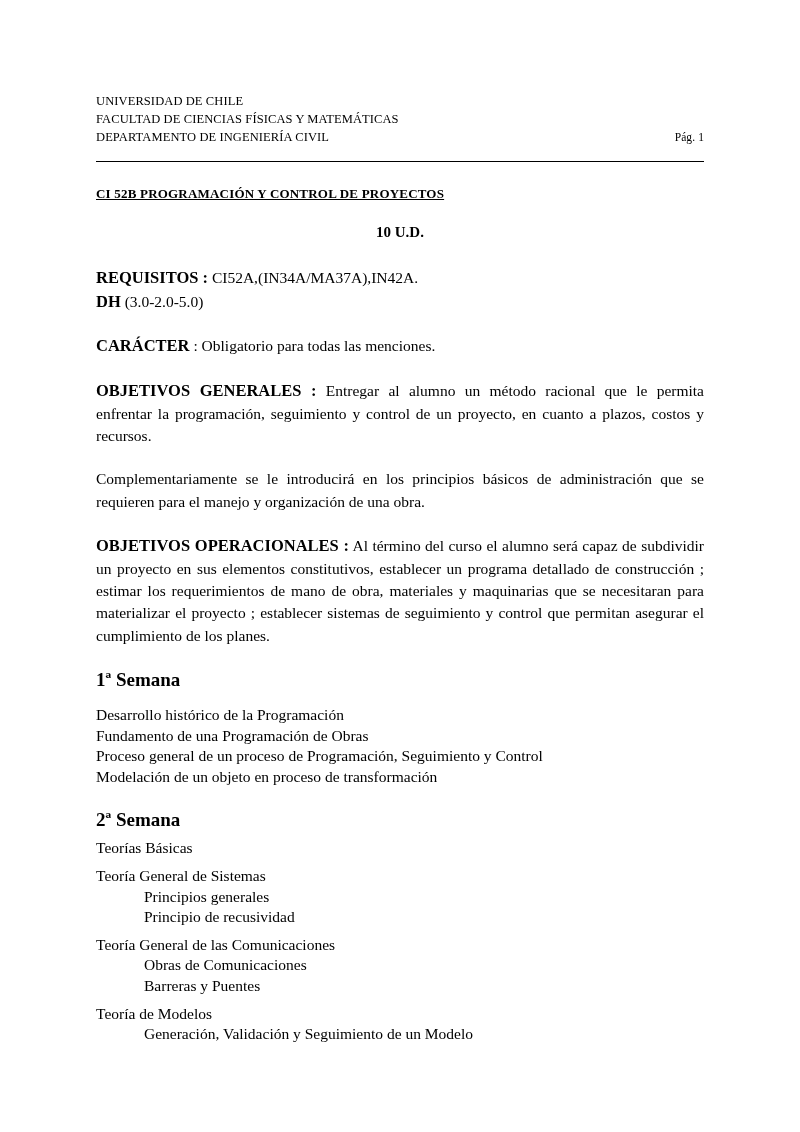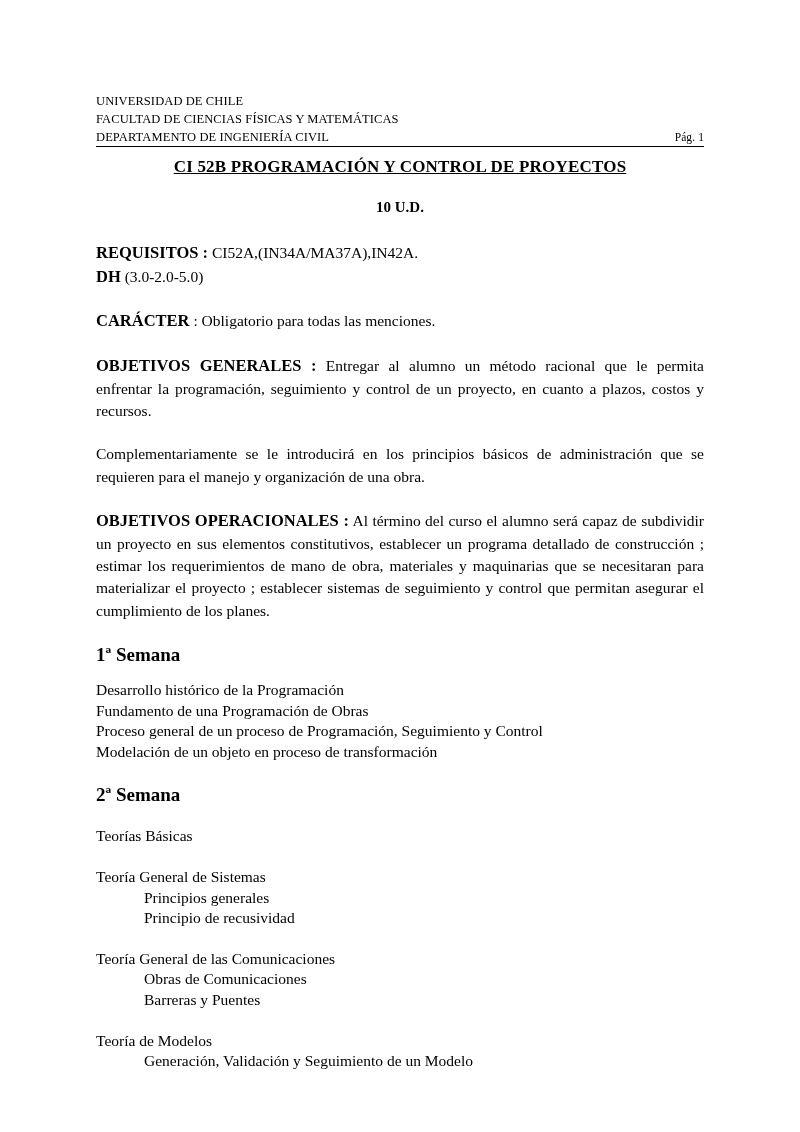--- a/index.html
+++ b/index.html
@@ -27,30 +27,30 @@
     letter-spacing: 0.1px;
   }
   .header-line {
     white-space: nowrap;
   }
   .header-line-3 {
     display: flex;
     justify-content: space-between;
     align-items: baseline;
     border-bottom: 1px solid #000;
-    padding-bottom: 0;
+    padding-bottom: 15px;
   }
   .page-num {
     font-size: 11.5px;
   }
   h1.doc-title {
-    font-size: 17px;
+    font-size: 13px;
     font-weight: bold;
-    text-align: center;
-    margin: 10px 0 0 0;
+    text-align: left;
+    margin: 24px 0 0 0;
     text-decoration: underline;
     letter-spacing: 0.2px;
   }
   .ud {
     font-size: 15px;
     font-weight: bold;
     text-align: center;
     margin: 22px 0 0 0;
     font-family: Liberation Serif, serif;
   }
@@ -85,21 +85,21 @@
   }
   .list {
     margin: 14px 0 0 0;
     font-size: 15.5px;
     line-height: 1.33;
   }
   .list .item {
     white-space: nowrap;
   }
   .group {
-    margin-top: 20px;
+    margin-top: 7px;
     font-size: 15.5px;
     line-height: 1.33;
   }
   .indent {
     padding-left: 48px;
   }
 </style>
 </head>
 <body>
 

